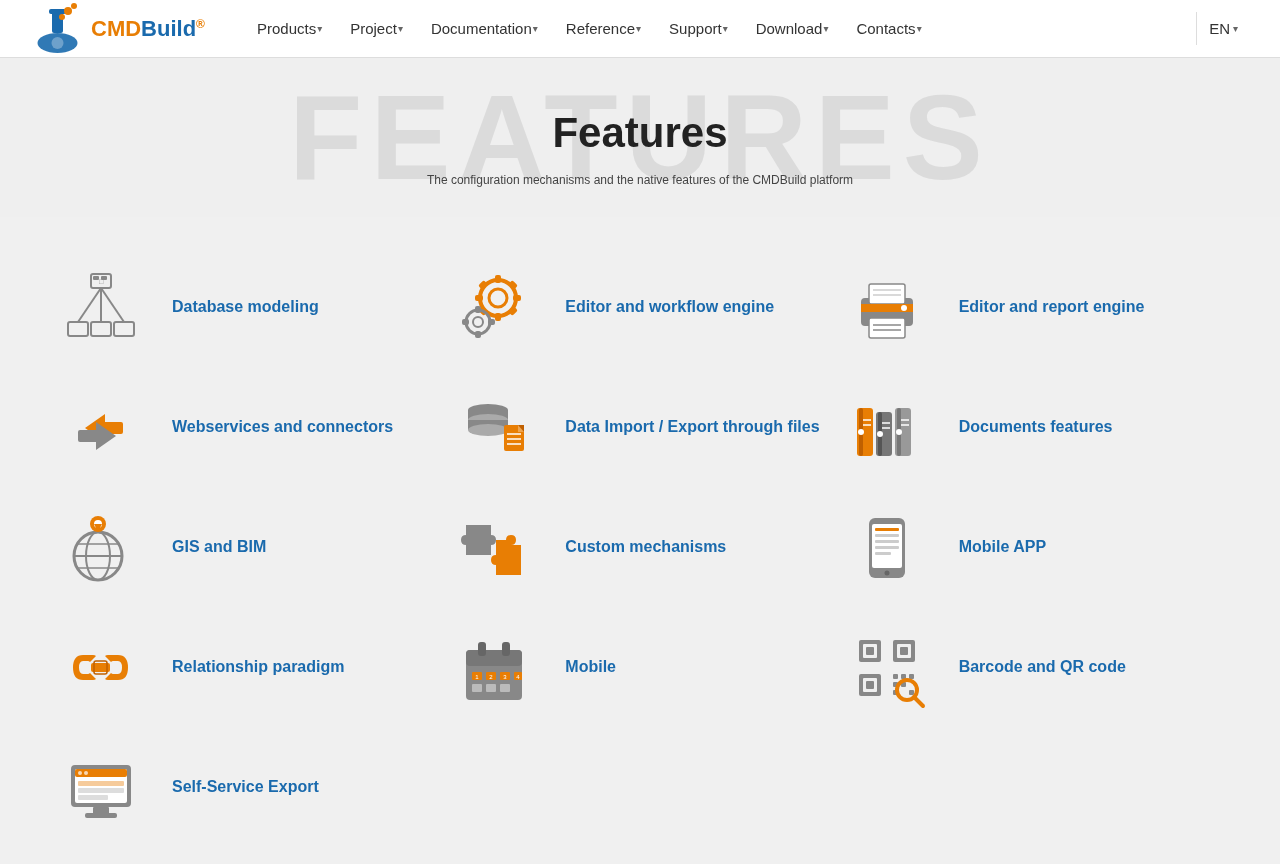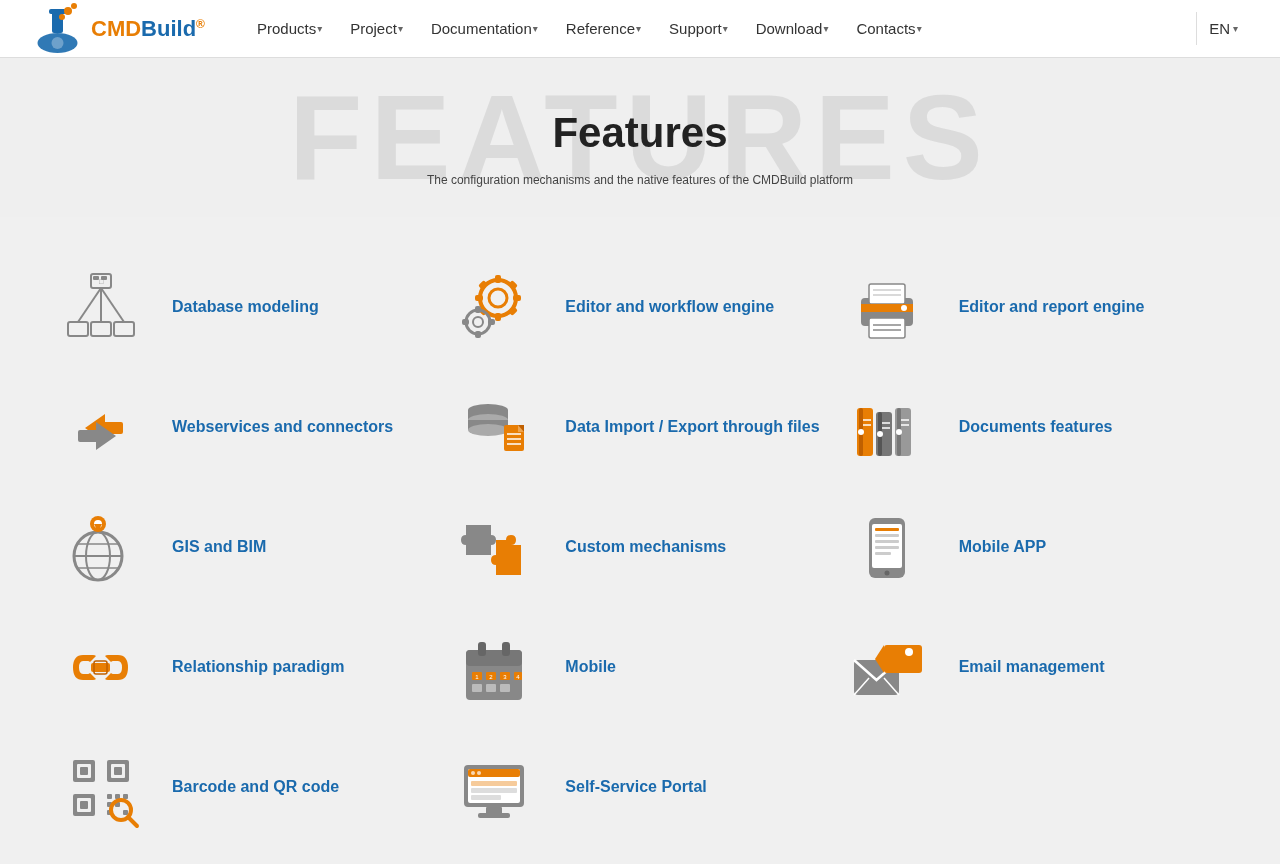--- a/index.html
+++ b/index.html
@@ -423,36 +423,20 @@
 
         <text x="21" y="49" font-size="6" fill="#fff" text-anchor="middle">1</text>
         <text x="35" y="49" font-size="6" fill="#fff" text-anchor="middle">2</text>
         <text x="49" y="49" font-size="6" fill="#fff" text-anchor="middle">3</text>
         <text x="62" y="49" font-size="6" fill="#fff" text-anchor="middle">4</text>
       </svg>
     </div>
     <span class="feature-label">Mobile</span>
   </div>
 
-  <div class="feature-item">
-    <div class="feature-icon">
-      <svg width="75" height="75" viewBox="0 0 75 75">
-
-        <rect x="5" y="30" width="45" height="35" rx="4" fill="#888"></rect>
-        <polyline points="5,30 27.5,50 50,30" fill="none" stroke="#fff" stroke-width="2.5"></polyline>
-        <line x1="5" y1="65" x2="20" y2="48" stroke="#fff" stroke-width="1.5"></line>
-        <line x1="50" y1="65" x2="35" y2="48" stroke="#fff" stroke-width="1.5"></line>
-
-        <rect x="35" y="15" width="38" height="28" rx="3" fill="#e87e04"></rect>
-        <polygon points="35,15 35,43 26,29" fill="#e87e04"></polygon>
-        <circle cx="60" cy="22" r="4" fill="#fff"></circle>
-      </svg>
-    </div>
-    <span class="feature-label">Email management</span>
-  </div>
 
   <div class="feature-item">
     <div class="feature-icon">
       <svg width="75" height="75" viewBox="0 0 75 75">
 
         <rect x="10" y="10" width="22" height="22" rx="2" fill="#888"></rect>
         <rect x="14" y="14" width="14" height="14" rx="1" fill="#f0f0f0"></rect>
         <rect x="17" y="17" width="8" height="8" rx="1" fill="#888"></rect>
 
         <rect x="44" y="10" width="22" height="22" rx="2" fill="#888"></rect>
@@ -491,16 +475,16 @@
         <rect x="12" y="19" width="52" height="8" rx="2" fill="#e87e04"></rect>
 
         <circle cx="17" cy="23" r="2" fill="#fff" opacity="0.7"></circle>
         <circle cx="23" cy="23" r="2" fill="#fff" opacity="0.7"></circle>
 
         <rect x="15" y="31" width="46" height="5" rx="1" fill="#e87e04" opacity="0.4"></rect>
         <rect x="15" y="38" width="46" height="5" rx="1" fill="#ddd"></rect>
         <rect x="15" y="45" width="30" height="5" rx="1" fill="#ddd"></rect>
       </svg>
     </div>
-    <span class="feature-label">Self-Service Portal</span>
+    <span class="feature-label">Self-Service Export</span>
   </div>
 
 </div>
 
 </body></html>

